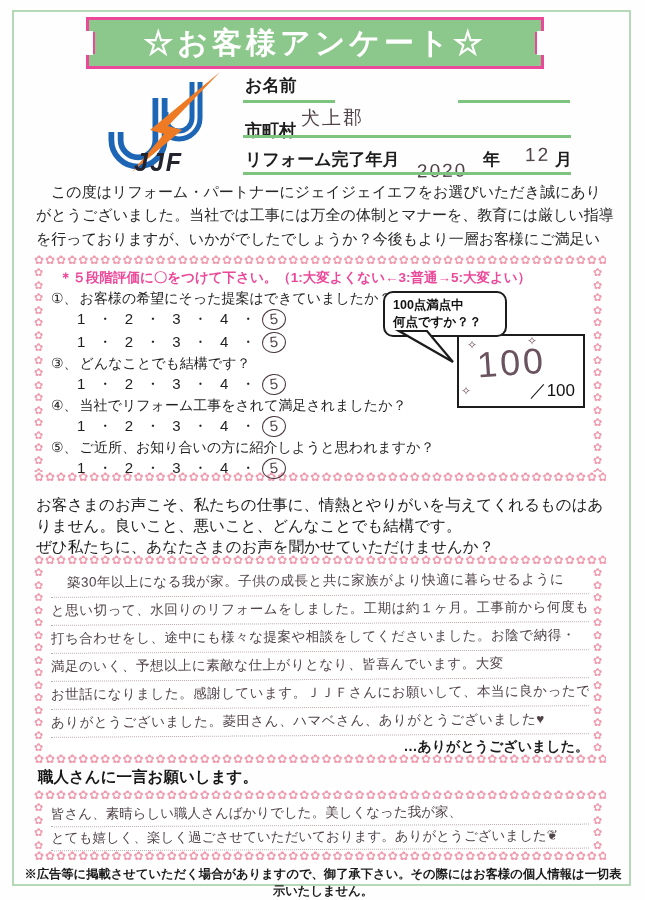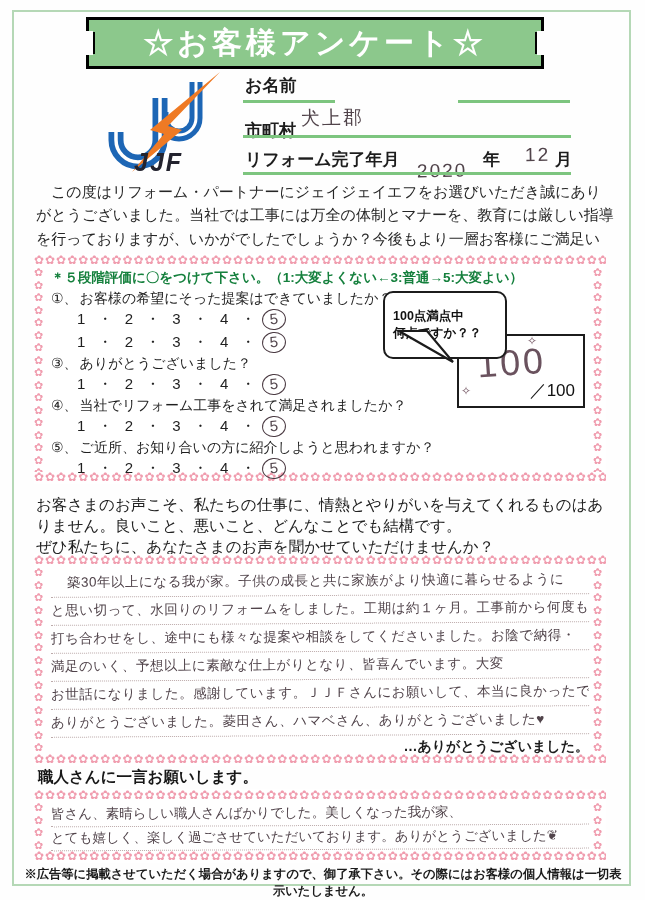--- a/index.html
+++ b/index.html
@@ -1,21 +1,21 @@
 <!DOCTYPE html>
 <html><head>
 <meta charset="utf-8">
 <style>
   html,body{margin:0;padding:0;background:#ffffff;}
   .page{position:relative;width:645px;height:900px;background:#fefefe;overflow:hidden;
         font-family:"Liberation Sans",sans-serif;color:#2b2b2b;}
   .frame{position:absolute;left:12px;top:10px;right:14px;bottom:14px;border:2px solid #b5d8b6;}
 
   
-  .plaque{position:absolute;left:86px;top:17px;width:458px;height:52px;background:#000000;
+  .plaque{position:absolute;left:86px;top:17px;width:458px;height:52px;background:#ec4899;
     clip-path:polygon(0 0,100% 0,100% 14px,calc(100% - 7px) 14px,calc(100% - 7px) calc(100% - 14px),100% calc(100% - 14px),100% 100%,0 100%,0 calc(100% - 14px),7px calc(100% - 14px),7px 14px,0 14px);}
   .plaque-inner{position:absolute;inset:3px;background:#8cc88c;
     clip-path:polygon(0 0,100% 0,100% 12px,calc(100% - 6px) 12px,calc(100% - 6px) calc(100% - 12px),100% calc(100% - 12px),100% 100%,0 100%,0 calc(100% - 12px),6px calc(100% - 12px),6px 12px,0 12px);
     display:flex;align-items:center;justify-content:center;}
   .plaque-inner span{color:#ffffff;font-size:30px;font-weight:bold;letter-spacing:4px;}
 
   
   .logo{position:absolute;left:96px;top:72px;width:150px;height:102px;}
 
   
@@ -31,30 +31,30 @@
   .fbox{position:absolute;background:#fff;}
   .fr-top,.fr-bottom{position:absolute;left:0;right:0;height:13px;overflow:hidden;white-space:nowrap;
     font-size:12px;line-height:13px;color:#f09cae;letter-spacing:1px;}
   .fr-top{top:0;}.fr-bottom{bottom:0;}
   .fr-left,.fr-right{position:absolute;top:12px;bottom:12px;width:13px;overflow:hidden;
     word-break:break-all;font-size:11px;line-height:12.5px;color:#f09cae;}
   .fr-left{left:0;}.fr-right{right:0;}
   .fr-content{position:absolute;inset:14px 17px;}
 
   
-  .instr{font-size:13.5px;font-weight:600;color:#15803d;margin:1px 0 3px 0;}
+  .instr{font-size:13.5px;font-weight:600;color:#ec4899;margin:1px 0 3px 8px;}
   .q{font-size:14px;line-height:17px;color:#1f1f1f;margin-top:2px;}
   .qno{margin-right:2px;}
   .rating{font-size:15px;line-height:19px;padding-left:26px;letter-spacing:4px;color:#1f1f1f;margin:2px 0 2px 0;}
   .circled{display:inline-block;border:1.6px solid #4a3a42;border-radius:50%;width:22px;height:19px;
     text-align:center;line-height:18px;letter-spacing:0;transform:rotate(-6deg);margin-left:2px;}
 
   
   .bubble{position:absolute;left:383px;top:291px;width:104px;border:2px solid #1c1c1c;border-radius:10px;
-    background:#fff;padding:15px 8px;font-size:12.5px;line-height:1.35;font-weight:600;color:#111;z-index:4;}
+    background:#fff;padding:4px 8px;font-size:12.5px;line-height:1.35;font-weight:600;color:#111;z-index:4;}
   .tail{position:absolute;left:393px;top:329px;z-index:5;}
   .scorebox{position:absolute;left:457px;top:334px;width:124px;height:70px;border:2.5px solid #1c1c1c;background:#fff;z-index:3;}
   .score-val{position:absolute;left:18px;top:6px;font-size:36px;letter-spacing:3px;color:#6a525e;transform:rotate(-4deg);}
   .denom{position:absolute;right:8px;bottom:4px;font-size:17px;color:#111;}
   .spark{position:absolute;font-size:12px;color:#7b5f6b;}
   .sp1{left:8px;top:2px;}.sp2{left:68px;top:-2px;}.sp3{left:2px;bottom:8px;}
 
   .voice{position:absolute;left:36px;top:495px;width:578px;font-size:15.5px;line-height:1.34;color:#212121;}
 
   
@@ -117,21 +117,21 @@
     <div class="fr-left">✿✿✿✿✿✿✿✿✿✿✿✿✿✿✿✿✿✿✿✿✿✿✿✿✿✿✿✿✿✿</div>
     <div class="fr-right">✿✿✿✿✿✿✿✿✿✿✿✿✿✿✿✿✿✿✿✿✿✿✿✿✿✿✿✿✿✿</div>
     <div class="fr-content">
       <div class="instr">＊５段階評価に〇をつけて下さい。（1:大変よくない←3:普通→5:大変よい）</div>
 
       <div class="q"><span class="qno">①、</span><span>お客様の希望にそった提案はできていましたか？</span></div>
       <div class="rating"><span>1 ・ 2 ・ 3 ・ 4 ・</span><span class="circled hand">5</span></div>
 
       <div class="rating"><span>1 ・ 2 ・ 3 ・ 4 ・</span><span class="circled hand">5</span></div>
 
-      <div class="q"><span class="qno">③、</span><span>ありがとうございました？</span></div>
+      <div class="q"><span class="qno">③、</span><span>どんなことでも結構です？</span></div>
       <div class="rating"><span>1 ・ 2 ・ 3 ・ 4 ・</span><span class="circled hand">5</span></div>
 
       <div class="q"><span class="qno">④、</span><span>当社でリフォーム工事をされて満足されましたか？</span></div>
       <div class="rating"><span>1 ・ 2 ・ 3 ・ 4 ・</span><span class="circled hand">5</span></div>
 
       <div class="q"><span class="qno">⑤、</span><span>ご近所、お知り合いの方に紹介しようと思われますか？</span></div>
       <div class="rating"><span>1 ・ 2 ・ 3 ・ 4 ・</span><span class="circled hand">5</span></div>
     </div>
   </div>
 

